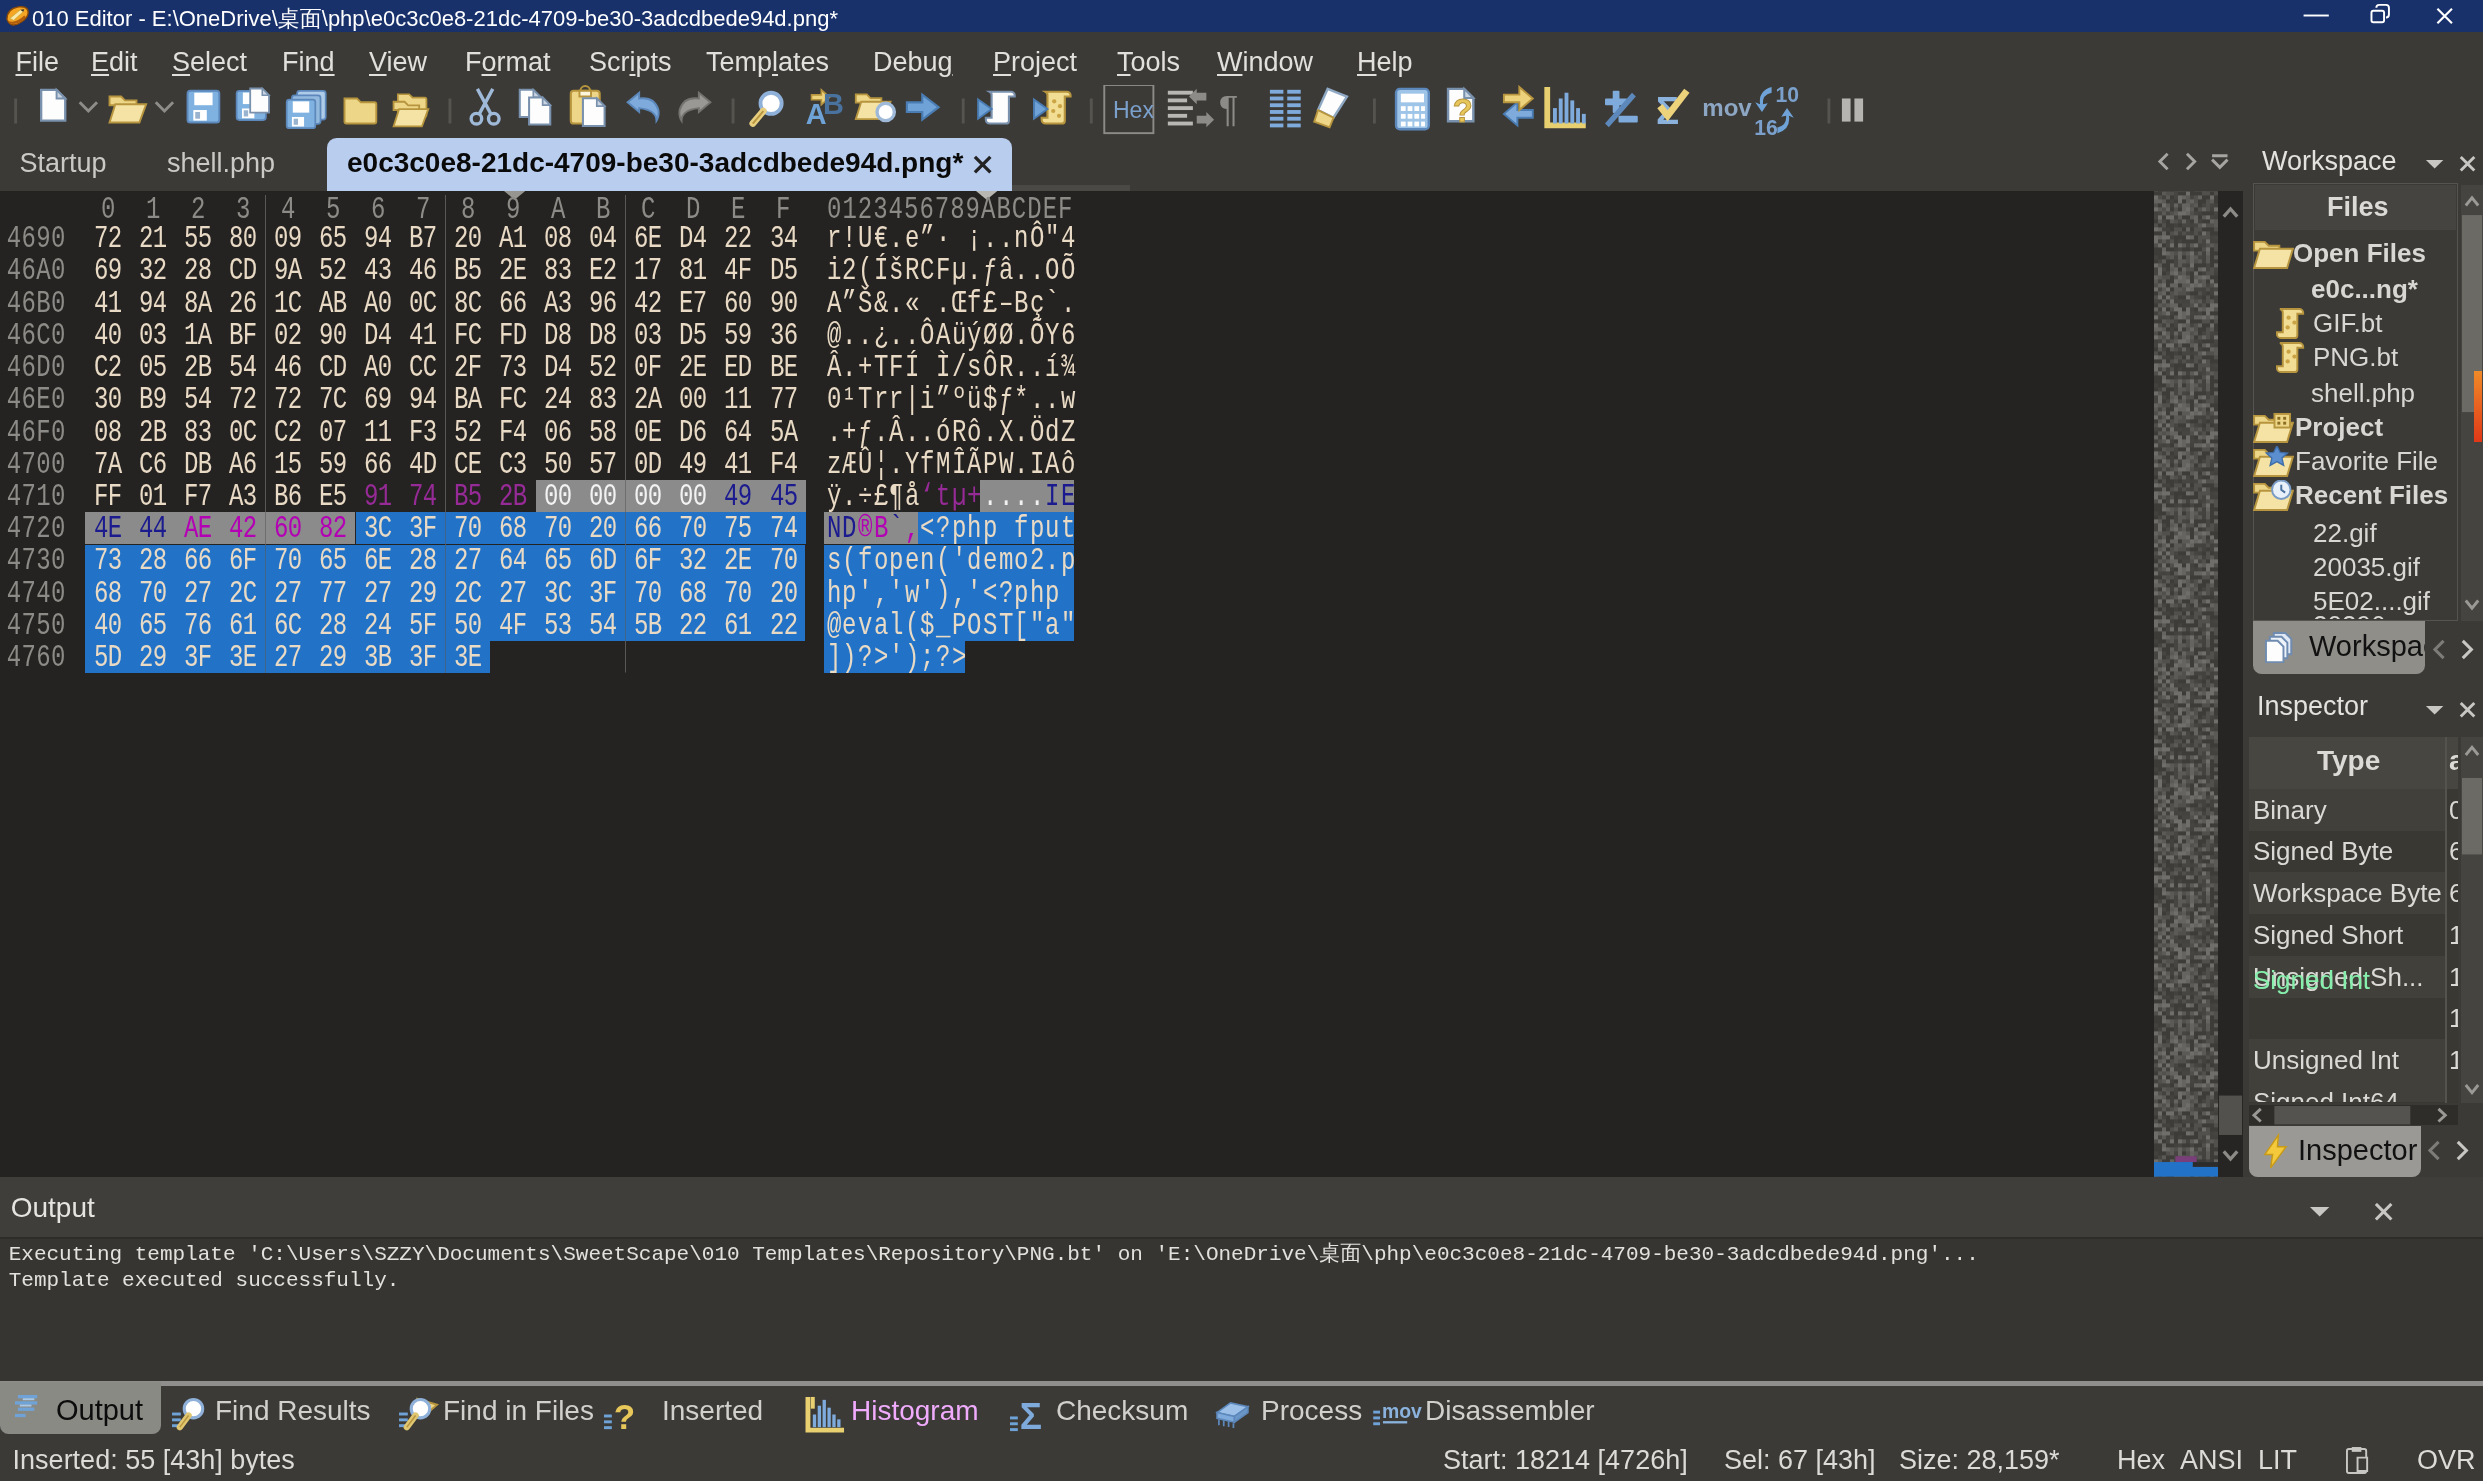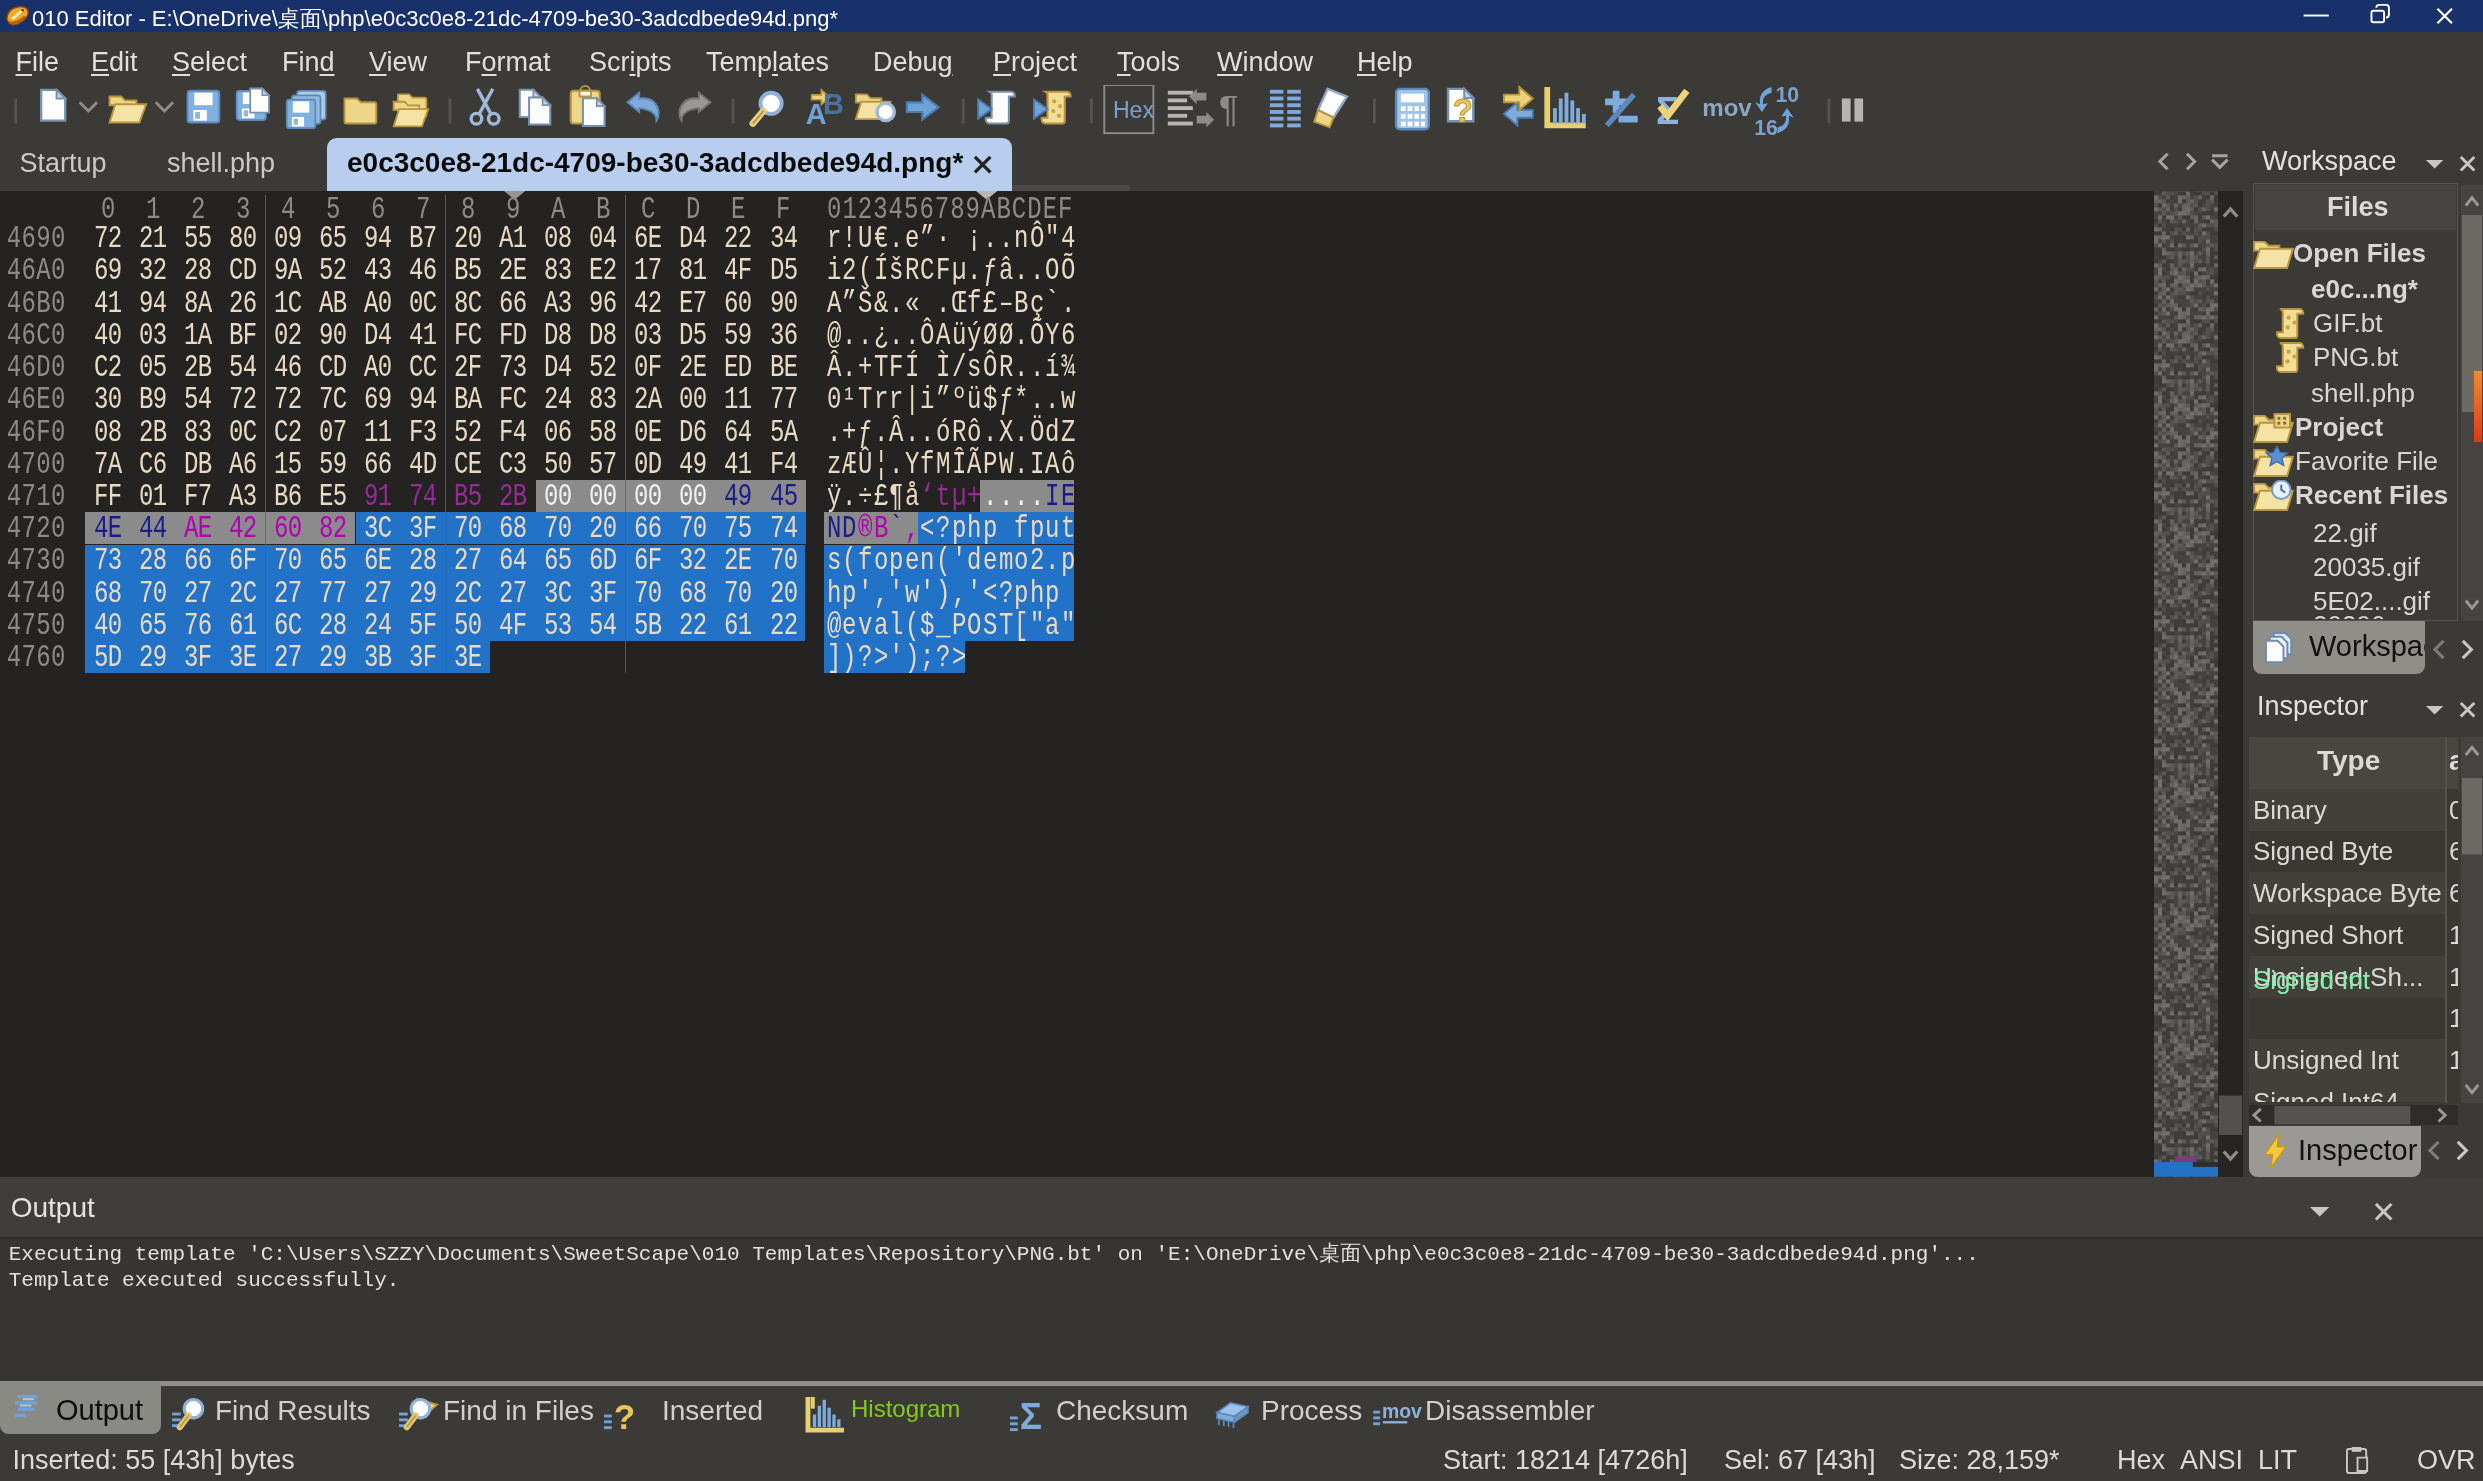--- a/index.html
+++ b/index.html
@@ -1465,21 +1465,21 @@
     <g fill="#7fabdc">
       <rect x="8" y="20" width="3.4" height="13"></rect>
       <rect x="13" y="11" width="3.4" height="22"></rect>
       <rect x="18" y="5" width="3.4" height="28"></rect>
       <rect x="23" y="13" width="3.4" height="20"></rect>
       <rect x="28" y="20" width="3.4" height="13"></rect>
       <rect x="33" y="25" width="3.4" height="8"></rect>
     </g>
     <rect x="6" y="2" width="4" height="12" fill="#e8cf6f"></rect>
   </svg>
-<div class="ab" style="left:851px;top:1395px;font-size:24px;color:#84cc16">Histogram</div>
+<div class="ab" style="left:851px;top:1395px;font-size:28px;color:#f0abfc">Histogram</div>
 <svg class="ab" style="left:1010px;top:1397px" width="39" height="37" viewBox="0 0 40 38">
     <g fill="#6fa3d8">
       <rect x="0" y="20" width="8" height="3"></rect>
       <rect x="0" y="26" width="8" height="3"></rect>
       <rect x="0" y="32" width="8" height="3"></rect>
     </g>
     <text x="10" y="33" font-size="38" font-weight="bold" fill="#7fabdc" font-family="Liberation Sans">Σ</text>
   </svg>
 <div class="ab" style="left:1056px;top:1395px;font-size:28px;color:#d2d0cc">Checksum</div>
 <svg class="ab" style="left:1211px;top:1399px" width="41" height="31" viewBox="0 0 42 32">

